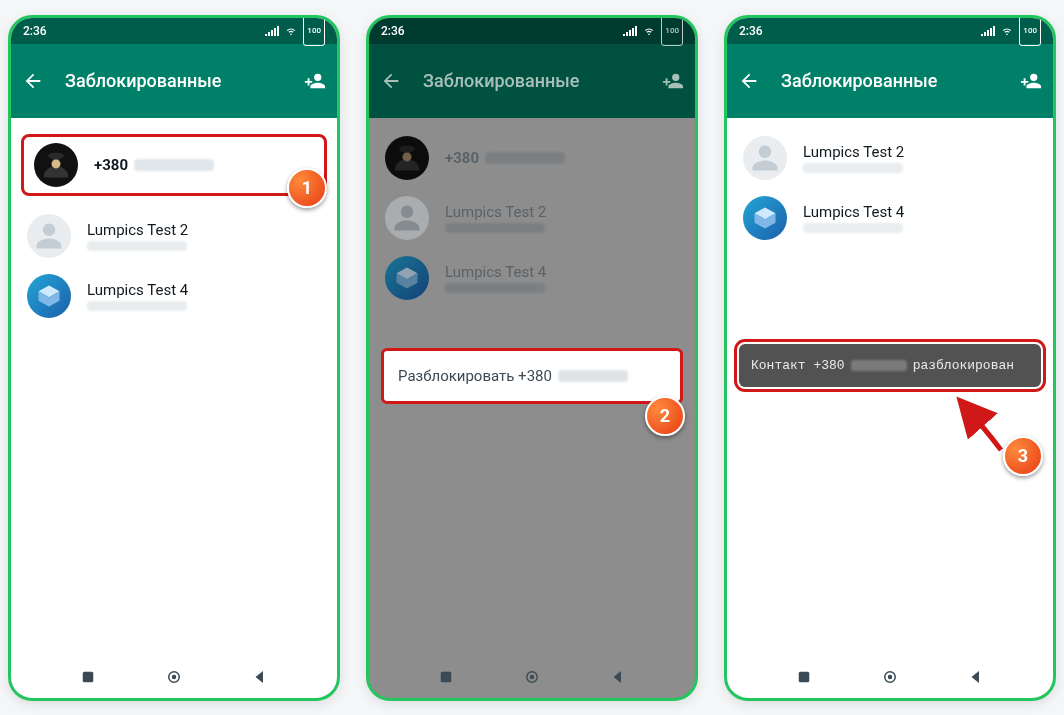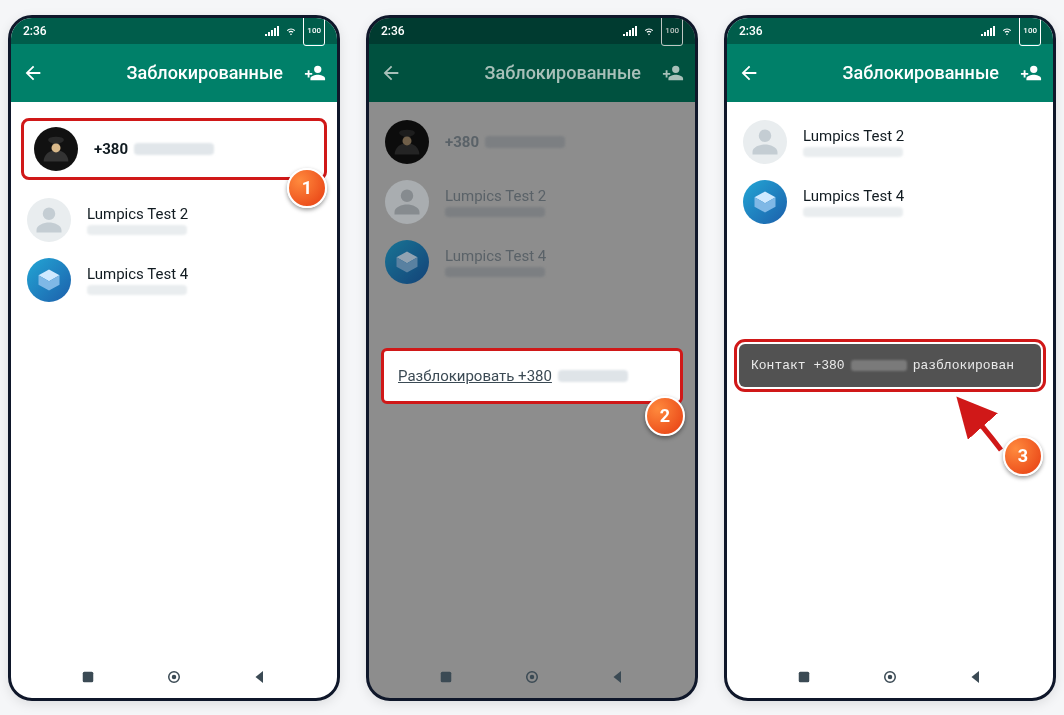--- a/index.html
+++ b/index.html
@@ -11,21 +11,21 @@
   }
   .stage{
     width:1064px; height:715px;
     display:flex; gap:26px;
     justify-content:center; align-items:center;
     position:relative;
   }
   .phone{
     width:326px; height:680px;
     border-radius:24px;
-    border:3px solid #0f172a;
+    border:3px solid #22c55e;
     background:#fff;
     position:relative;
     overflow:hidden;
     box-shadow:0 3px 12px rgba(0,0,0,0.1);
   }
   
   .statusbar{
     height:26px;
     background:#005d4b; 
     color:#fff;
@@ -42,23 +42,22 @@
     font-size:8px;
     padding:9px 3px;
     line-height:11px;
   }
   
   .toolbar{
     height:50px;
     background:#008069;
     color:#fff;
     display:flex; align-items:center;
-    padding:4px 10px;
+    padding:12px 10px;
     gap:20px;
-    text-align:right;
   }
   .toolbar .title{font-size:18px; font-weight:500; flex:1;}
   .toolbar .icon-btn{width:24px;height:24px;display:flex;align-items:center;justify-content:center;}
   
   .list{padding-top:10px;}
   .row{
     display:flex; align-items:center;
     padding:8px 16px; gap:16px;
     background:transparent;
   }
@@ -95,21 +94,21 @@
   }
   .action-sheet{
     position:absolute; left:12px; right:12px;
     top:330px;
     background:#fff;
     border:3px solid #d01818;
     border-radius:6px;
     z-index:10;
     padding:16px 14px;
     display:flex;align-items:center;gap:6px;
-    font-size:15px;color:#3b4a54;text-decoration:underline;
+    font-size:15px;color:#3b4a54;
   }
   .action-sheet .blur{
     width:70px;height:12px;border-radius:4px;background:#dfe4e8;filter:blur(1px);
   }
   
   .toast{
     position:absolute; left:12px; right:12px;
     top:326px;
     background:#525252;
     color:#eaeaea;

